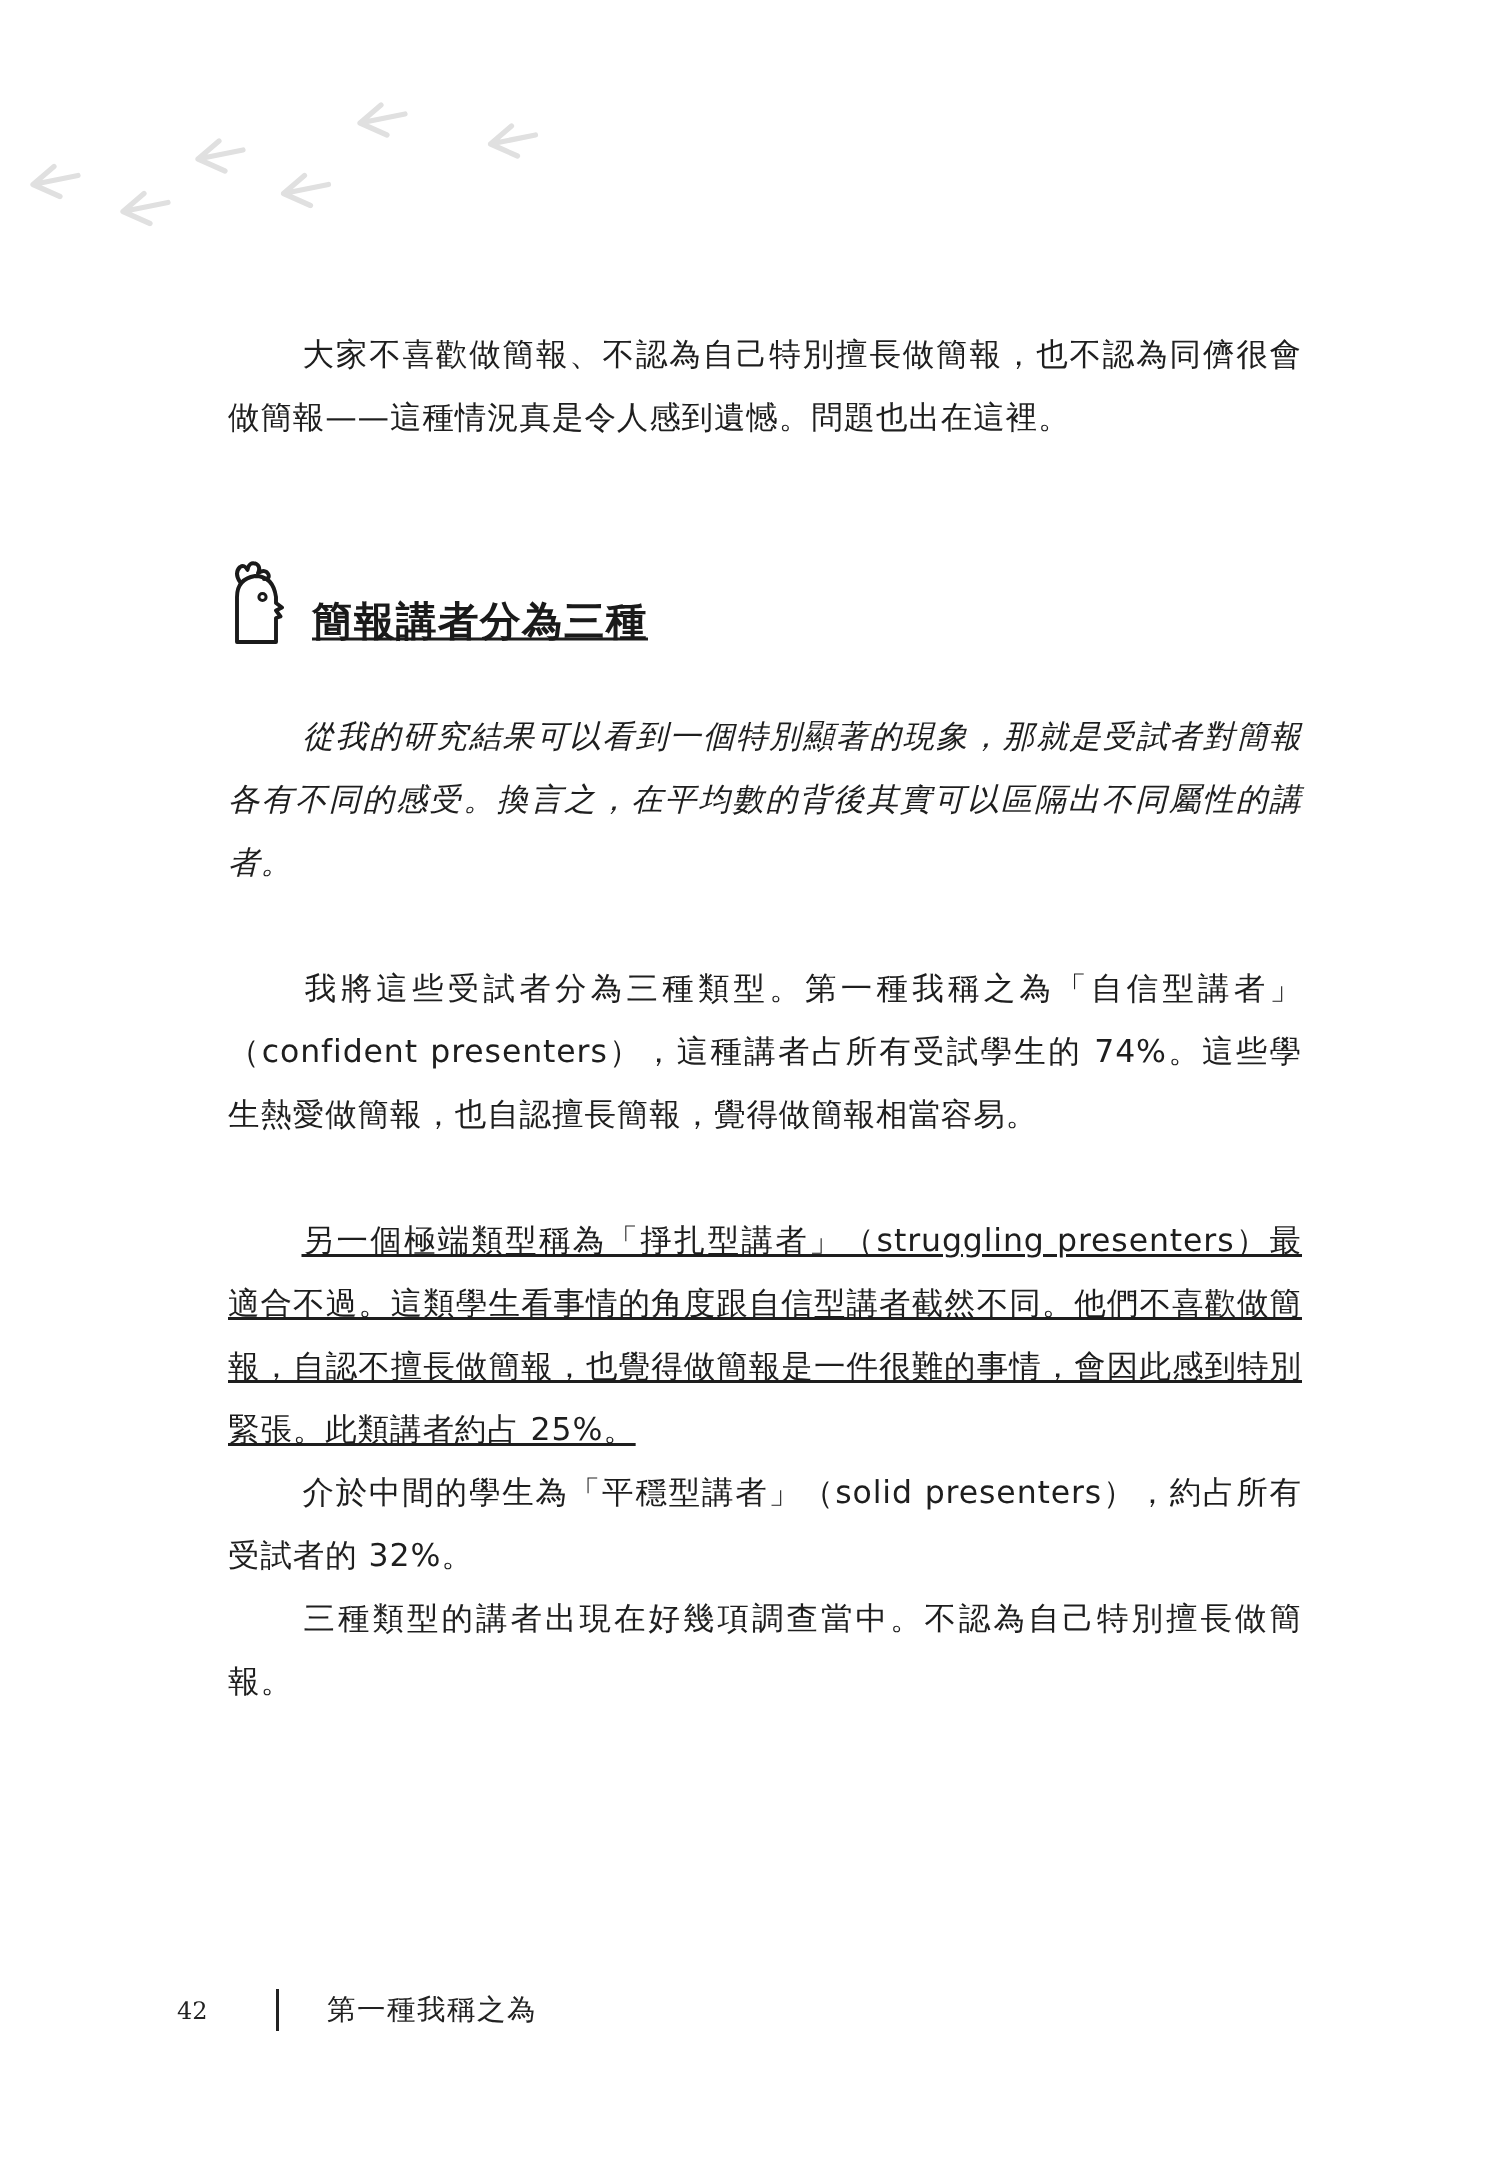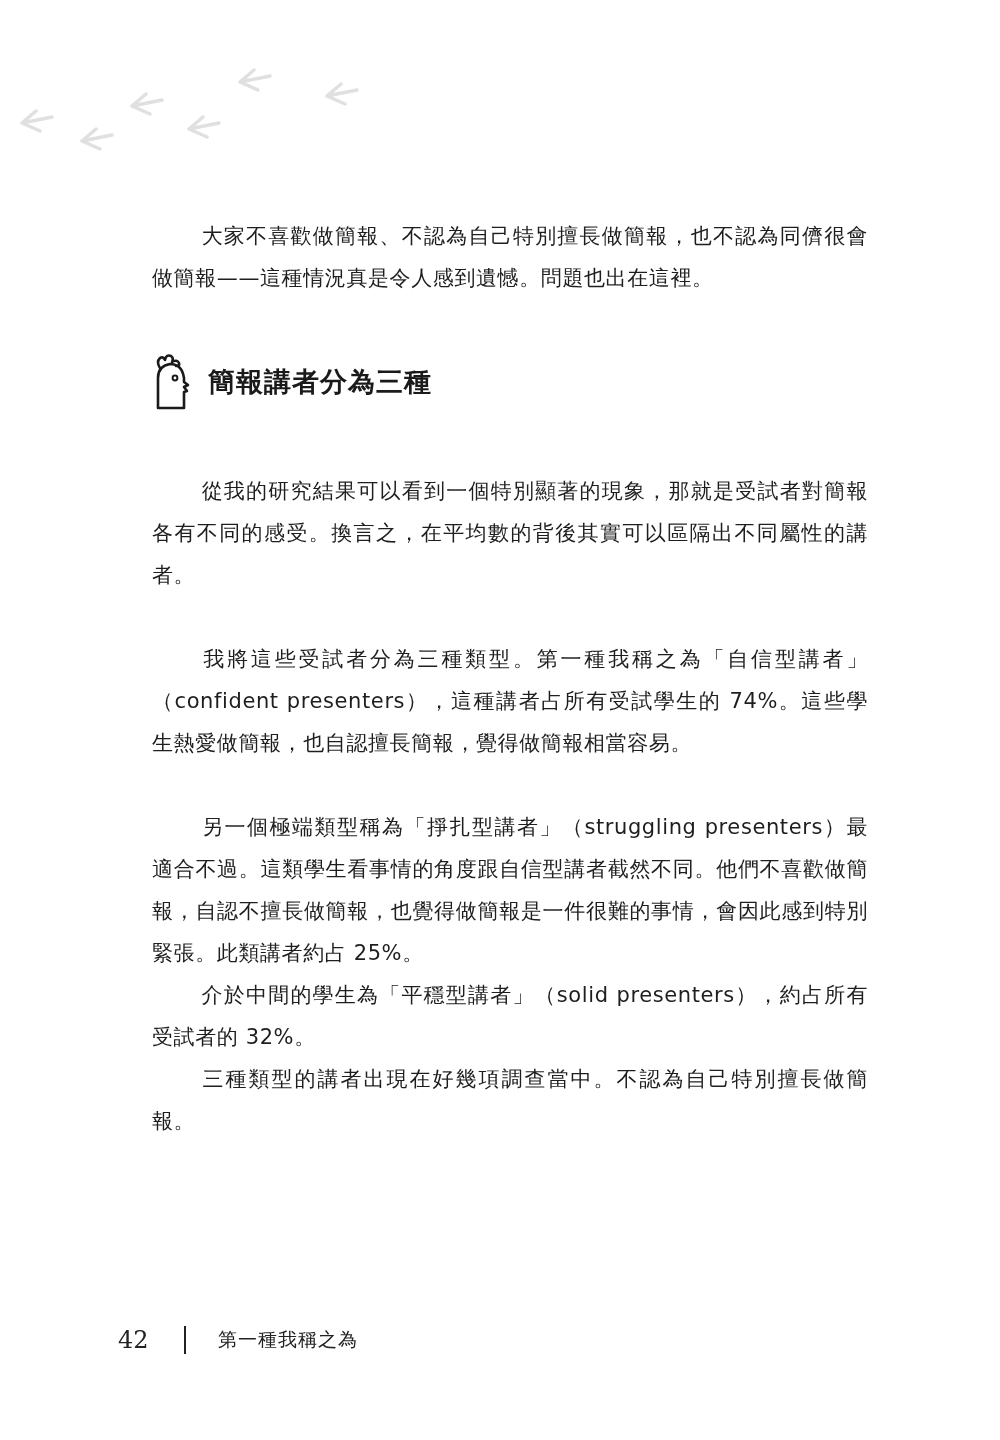--- a/index.html
+++ b/index.html
@@ -37,24 +37,25 @@
       line-height: 42px;
       letter-spacing: 0.6px;
       text-align: justify;
       margin: 0;
     }
     .para .indent { display: inline-block; width: 49px; }
 
     .section-heading {
       position: absolute;
       left: 150px;
-      top: 352px;
+      top: 372px;
       height: 60px;
       display: flex;
-      align-items: center;
+      align-items: flex-end;
+      text-decoration: underline;
     }
     .hen-icon {
       width: 44px;
       height: 60px;
       display: block;
     }
     .section-title {
       margin-left: 14px;
       font-size: 27px;
       font-weight: bold;
@@ -66,21 +67,21 @@
       position: absolute;
       left: 118px;
       top: 1322px;
       height: 36px;
       display: flex;
       align-items: center;
       font-family: "DejaVu Serif", "Liberation Serif", serif;
       color: #222;
     }
     .page-number {
-      font-size: 24px;
+      font-size: 16px;
       width: 66px;
     }
     .footer-divider {
       width: 2px;
       height: 28px;
       background: #222;
       margin-right: 32px;
     }
     .book-title {
       font-size: 19px;
@@ -127,25 +128,25 @@
 
 <div class="section-heading">
   <svg class="hen-icon" viewBox="0 0 44 60">
     <path d="M8 56 L8 26 Q8 14 20 12 Q32 12 34 26 L34 30 L38 33 L34 35 L37 39 L34 40 L34 56 Z" fill="none" stroke="#1a1a1a" stroke-width="2.6" stroke-linejoin="round"></path>
     <path d="M10 16 Q6 10 10 6 Q13 4 15 8 Q16 2 21 4 Q24 6 22 10 Q27 7 29 11 Q30 14 26 14" fill="none" stroke="#1a1a1a" stroke-width="2.6" stroke-linejoin="round" stroke-linecap="round"></path>
     <circle cx="25" cy="26" r="2.4" fill="none" stroke="#1a1a1a" stroke-width="2"></circle>
   </svg>
   <span class="section-title">簡報講者分為三種</span>
 </div>
 
-<p class="para" style="top:470px;"><span class="indent"></span><span>從我的研究結果可以看到一個特別顯著的現象，那就是受試者對簡報各有不同的感受。換言之，在平均數的背後其實可以區隔出不同屬性的講者。</span></p>
+<p class="para" style="top:470px;font-style:italic;"><span class="indent"></span><span>從我的研究結果可以看到一個特別顯著的現象，那就是受試者對簡報各有不同的感受。換言之，在平均數的背後其實可以區隔出不同屬性的講者。</span></p>
 
 <p class="para" style="top:638px;"><span class="indent"></span><span>我將這些受試者分為三種類型。第一種我稱之為「自信型講者」（confident presenters），這種講者占所有受試學生的 74%。這些學生熱愛做簡報，也自認擅長簡報，覺得做簡報相當容易。</span></p>
 
-<p class="para" style="top:806px;"><span class="indent"></span><span>另一個極端類型稱為「掙扎型講者」（struggling presenters）最適合不過。這類學生看事情的角度跟自信型講者截然不同。他們不喜歡做簡報，自認不擅長做簡報，也覺得做簡報是一件很難的事情，會因此感到特別緊張。此類講者約占 25%。</span></p>
+<p class="para" style="top:806px;text-decoration:underline;"><span class="indent"></span><span>另一個極端類型稱為「掙扎型講者」（struggling presenters）最適合不過。這類學生看事情的角度跟自信型講者截然不同。他們不喜歡做簡報，自認不擅長做簡報，也覺得做簡報是一件很難的事情，會因此感到特別緊張。此類講者約占 25%。</span></p>
 
 <p class="para" style="top:974px;"><span class="indent"></span><span>介於中間的學生為「平穩型講者」（solid presenters），約占所有受試者的 32%。</span></p>
 
 <p class="para" style="top:1058px;"><span class="indent"></span><span>三種類型的講者出現在好幾項調查當中。不認為自己特別擅長做簡報。</span></p>
 
 <div class="footer">
   <span class="page-number">42</span>
   <span class="footer-divider"></span>
   <span class="book-title">第一種我稱之為</span>
 </div>

